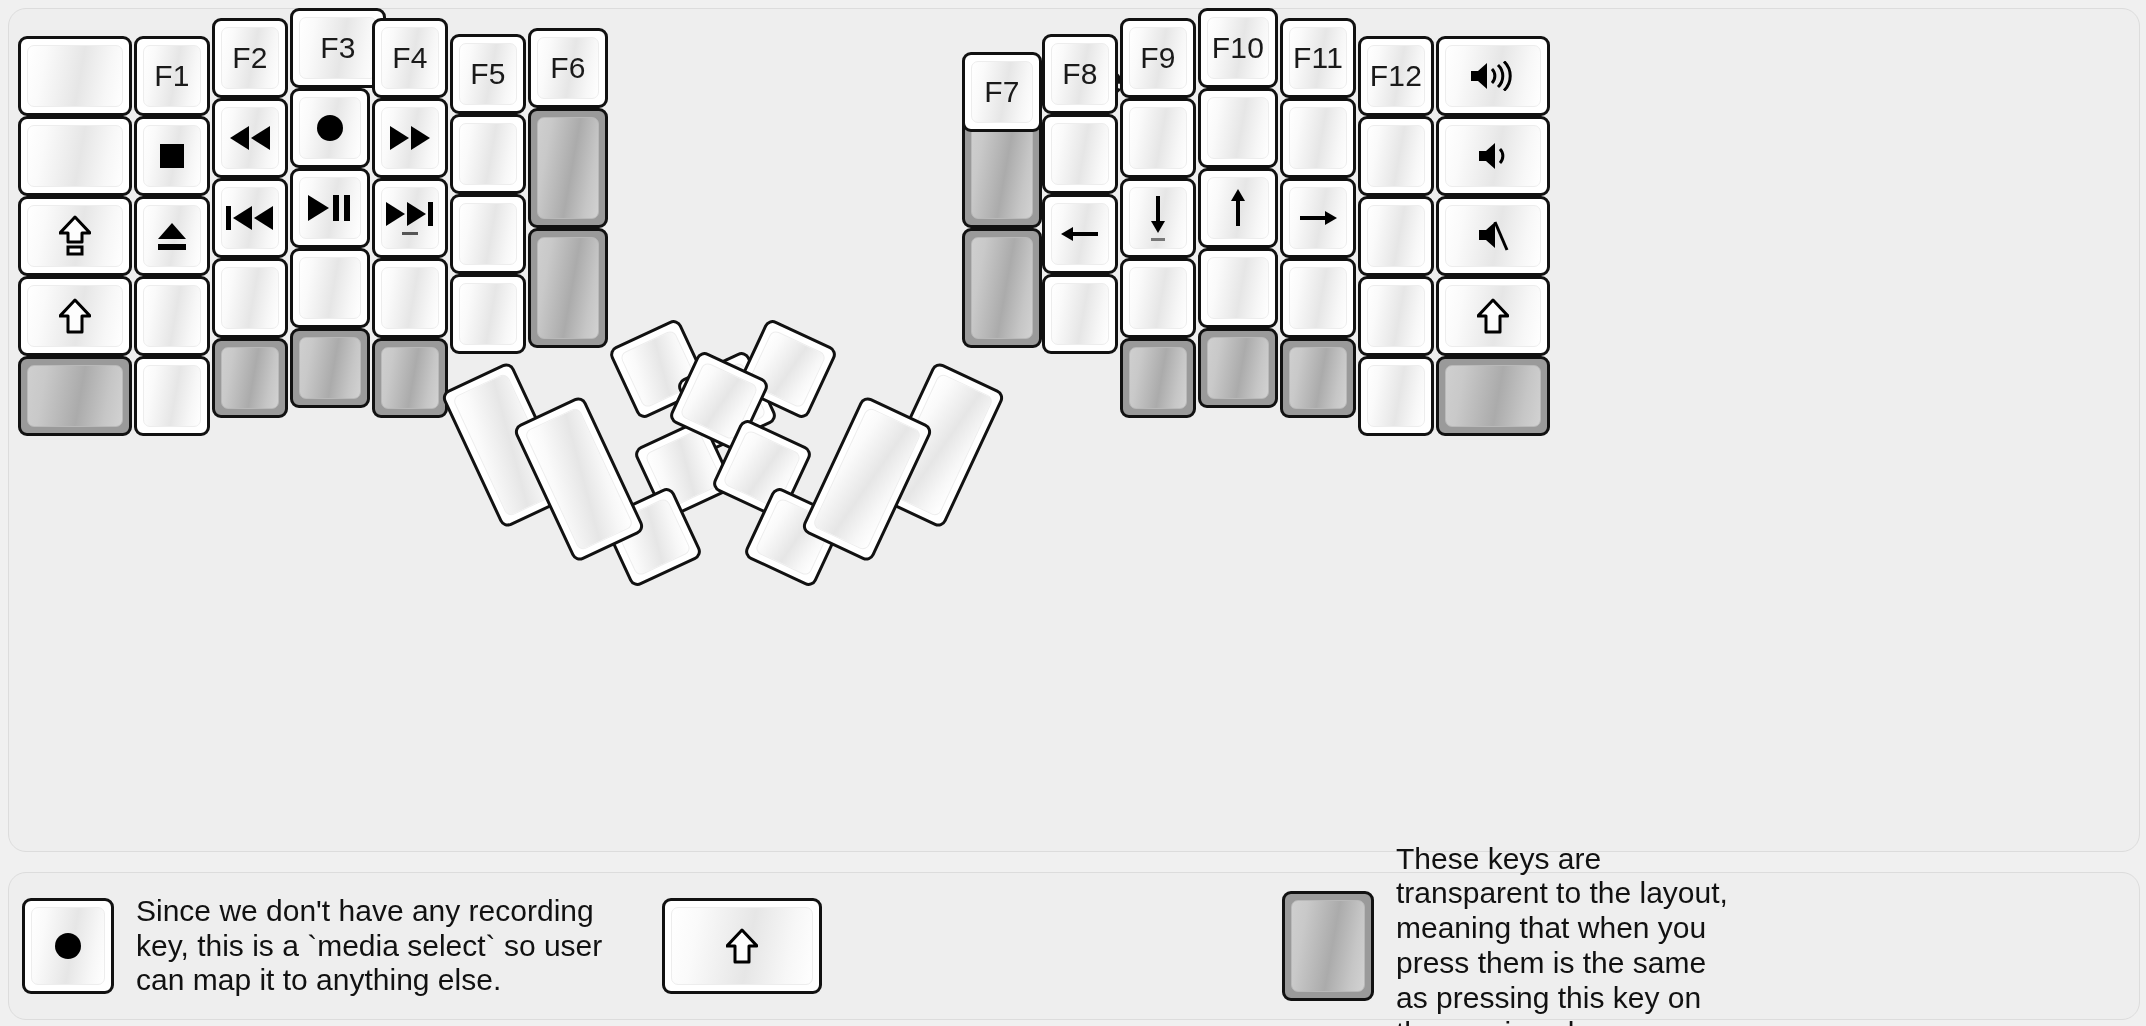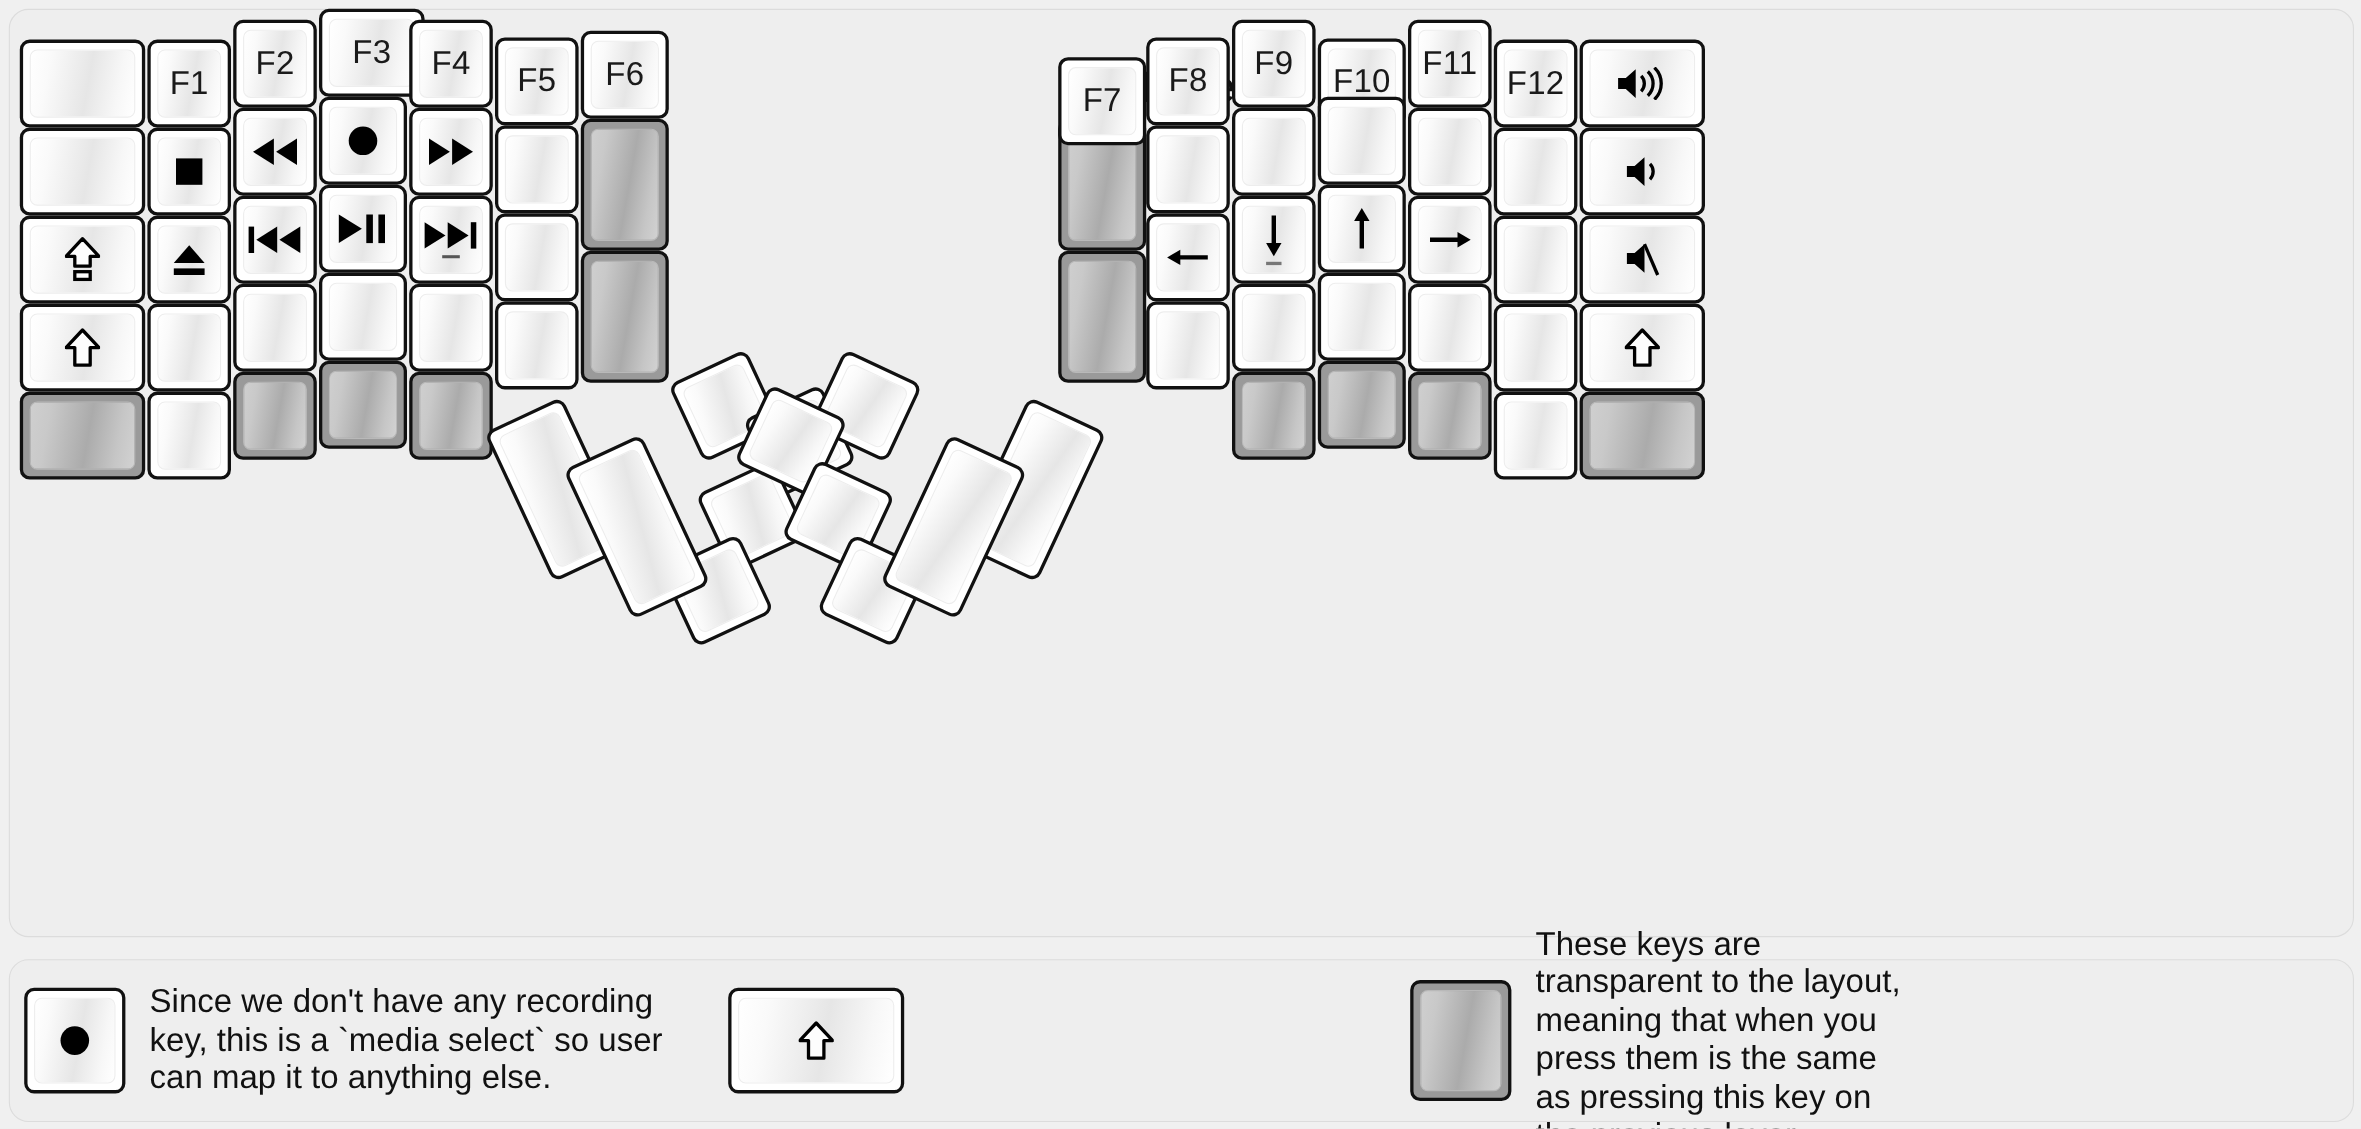--- a/index.html
+++ b/index.html
@@ -306,21 +306,21 @@
             </svg>
           </span>
         </div>
       </div>
       <div class="key" style="left: 1120px; top: 258px; width: 76px; height: 80px; z-index: 2;">
         <div class="cap"></div>
       </div>
       <div class="key trans" style="left: 1120px; top: 338px; width: 76px; height: 80px; z-index: 1;">
         <div class="cap"></div>
       </div>
-      <div class="key" style="left: 1198px; top: 8px; width: 80px; height: 80px; z-index: 2; margin-top: 27px;">
+      <div class="key" style="left: 1198px; top: 8px; width: 80px; height: 80px; z-index: 2;">
         <div class="cap">
           <span class="lbl">F10</span>
         </div>
       </div>
       <div class="key" style="left: 1198px; top: 88px; width: 80px; height: 80px; z-index: 2;">
         <div class="cap"></div>
       </div>
       <div class="key" style="left: 1198px; top: 168px; width: 80px; height: 80px; z-index: 2;">
         <div class="cap">
           <span class="glyph">

